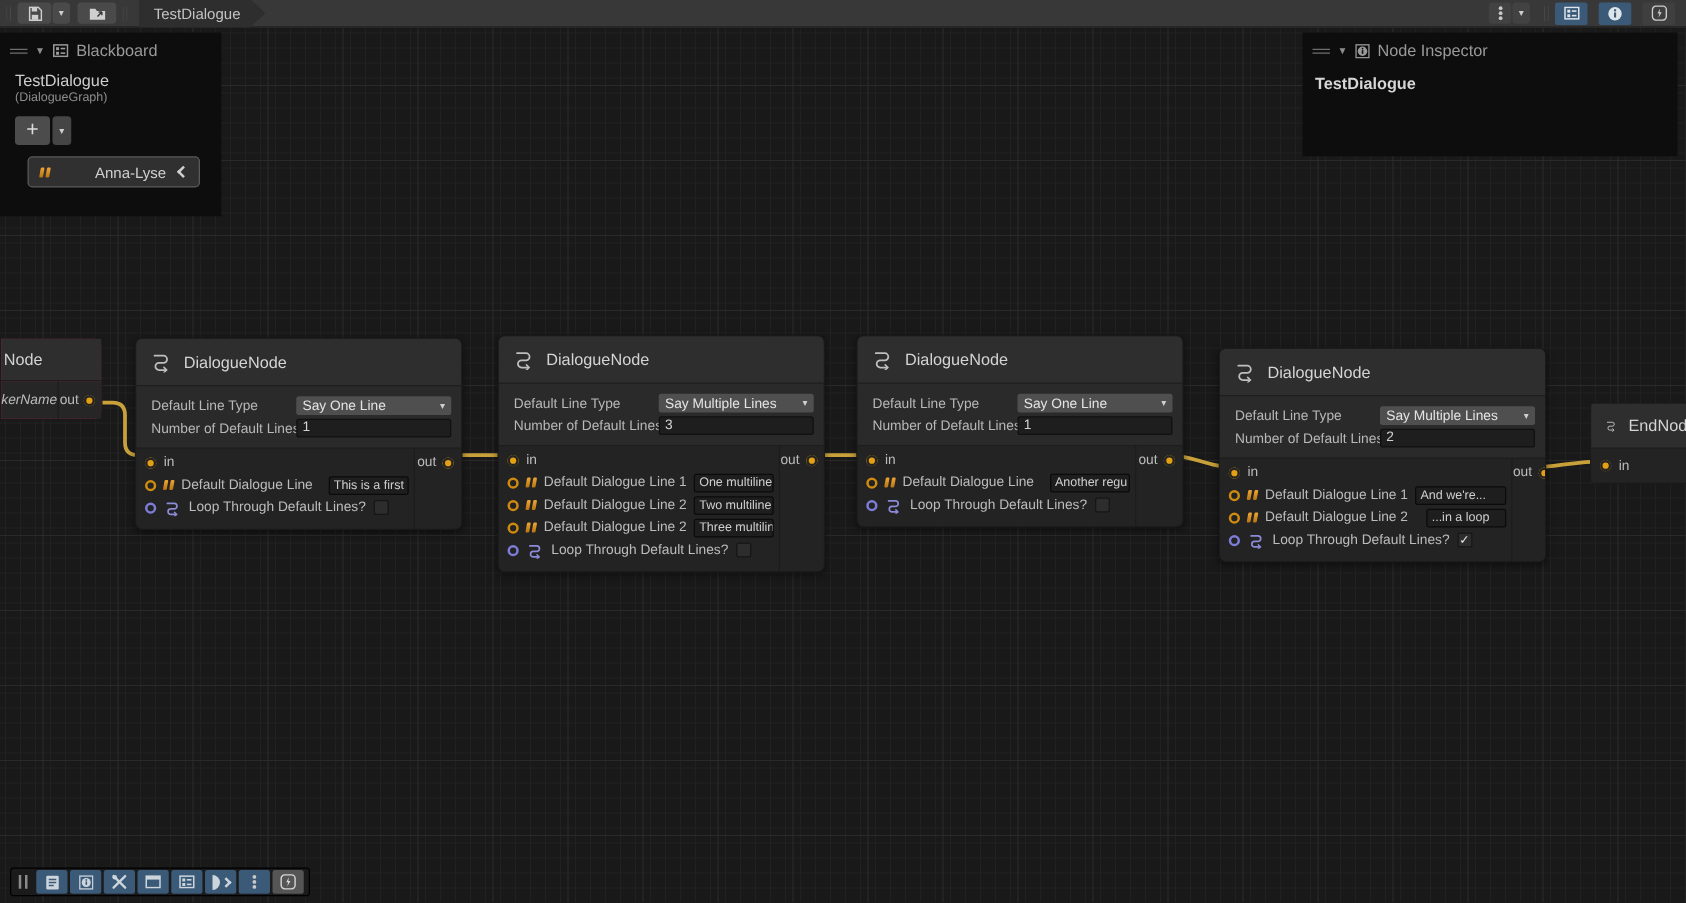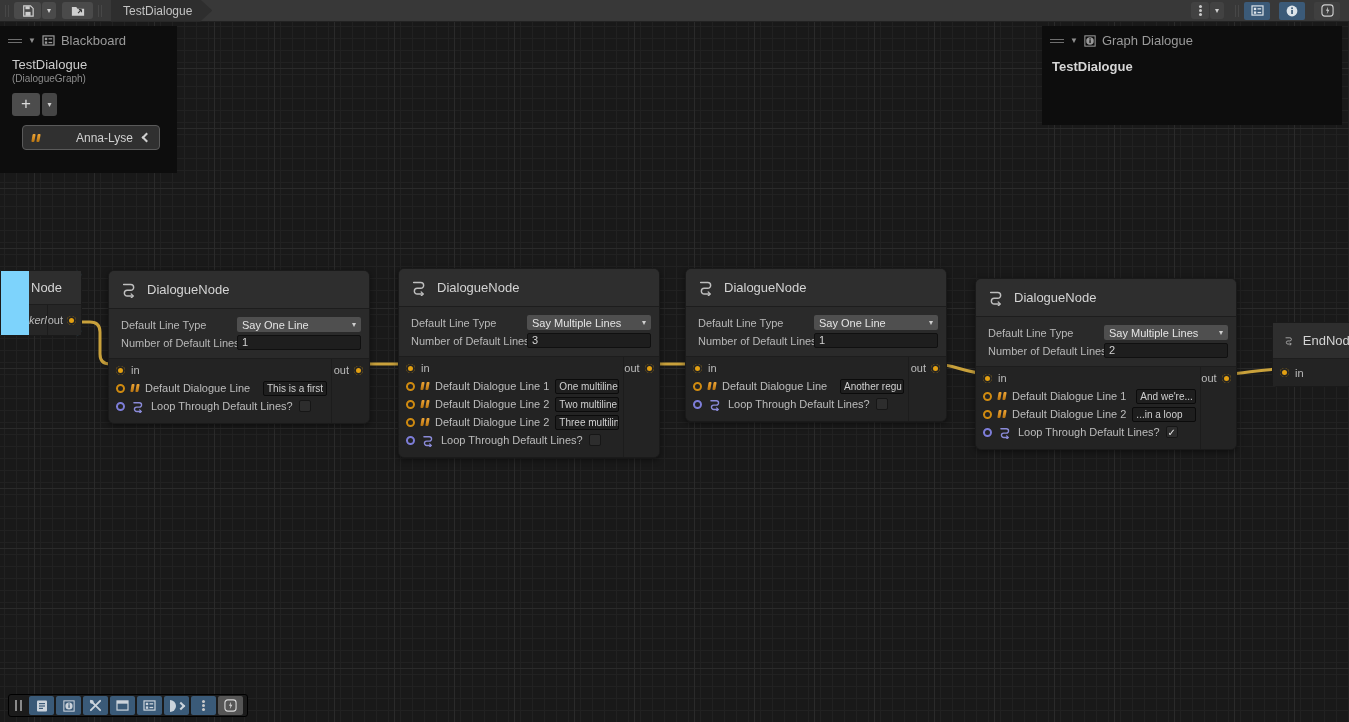--- a/index.html
+++ b/index.html
@@ -94,22 +94,22 @@
   .qicon { flex:none; display:flex; gap:2px; }
   .qicon i { display:block; width:3px; height:8px; background:linear-gradient(#f0a636,#b87410);
     border-radius:1px; transform:skewX(-10deg); }
   .vfield { margin-left:auto; margin-right:4px; width:64px; height:15px; background:#1e1e1e;
     border:1px solid #0b0b0b; border-radius:2px; font-size:10px; color:#d0d0d0; padding:0 3px;
     line-height:13px; white-space:nowrap; overflow:hidden; }
   .cb { flex:none; width:12px; height:12px; background:#2d2d2d; border:1px solid #161616;
     border-radius:2px; font-size:10px; line-height:11px; text-align:center; color:#e8e8e8; }
 
   
-  .pnode { position:absolute; left:0; top:270px; width:82px; background:#7dd3fc;
-    border:1px solid #1a1a1a; border-radius:0 6px 6px 0; z-index:3;padding-left:28px; }
+  .pnode { position:absolute; left:0; top:270px; width:82px; background:#be185d;
+    border:1px solid #1a1a1a; border-radius:0 6px 6px 0; z-index:3; }
   .pnode .ntitle { height:34px; padding-left:2px; border-radius:0; }
   .pnode-row { display:flex; align-items:center; height:30px; background:#262626; }
   .pnode-cell1 { width:46px; font-size:11px; color:#bcbcbc; overflow:hidden; white-space:nowrap;
     border-right:1px solid #1c1c1c; align-self:stretch; display:flex; align-items:center;font-style:italic; }
   .pnode-cell2 { flex:1; display:flex; align-items:center; gap:4px; justify-content:flex-end;
     padding-right:5px; }
   .endnode { position:absolute; left:1272px; top:322px; width:86px; background:#232323;
     border:1px solid #1a1a1a; border-radius:6px 0 0 6px; z-index:3; }
   .endnode .ntitle { height:36px; }
   .endnode-row { display:flex; align-items:center; gap:6px; height:27px; padding-left:7px;
@@ -249,21 +249,21 @@
         <i></i>
         <i></i>
       </span>
     <span class="collapse">▼</span>
     <svg width="12" height="12" viewBox="0 0 14 14">
       <rect x="1" y="1" width="12" height="12" fill="none" stroke="#9a9a9a" stroke-width="1.2"></rect>
       <circle cx="7" cy="7" r="4.4" fill="#9a9a9a"></circle>
       <rect x="6.3" y="6" width="1.5" height="3.4" fill="#0d0d0d"></rect>
       <rect x="6.3" y="3.8" width="1.5" height="1.5" fill="#0d0d0d"></rect>
     </svg>
-    <span class="panel-title">Graph Dialogue</span>
+    <span class="panel-title">Node Inspector</span>
   </div>
   <div class="insp-name">TestDialogue</div>
 </div>
 
 <div class="pnode">
   <div class="ntitle">
     <span>Node</span>
   </div>
   <div class="pnode-row">
     <span class="pnode-cell1">kerName</span>
@@ -484,21 +484,21 @@
         <span class="port filled"></span>
         <span class="portlabel">in</span>
       </div>
       <div class="portrow">
         <span class="port hollow"></span>
         <span class="qicon">
             <i></i>
             <i></i>
           </span>
         <span class="portlabel">Default Dialogue Line 1</span>
-        <div class="vfield" style="width:60px">And we're...</div>
+        <div class="vfield" style="width:73px">And we're...</div>
       </div>
       <div class="portrow">
         <span class="port hollow"></span>
         <span class="qicon">
             <i></i>
             <i></i>
           </span>
         <span class="portlabel">Default Dialogue Line 2</span>
         <div class="vfield" style="width:64px">...in a loop</div>
       </div>

